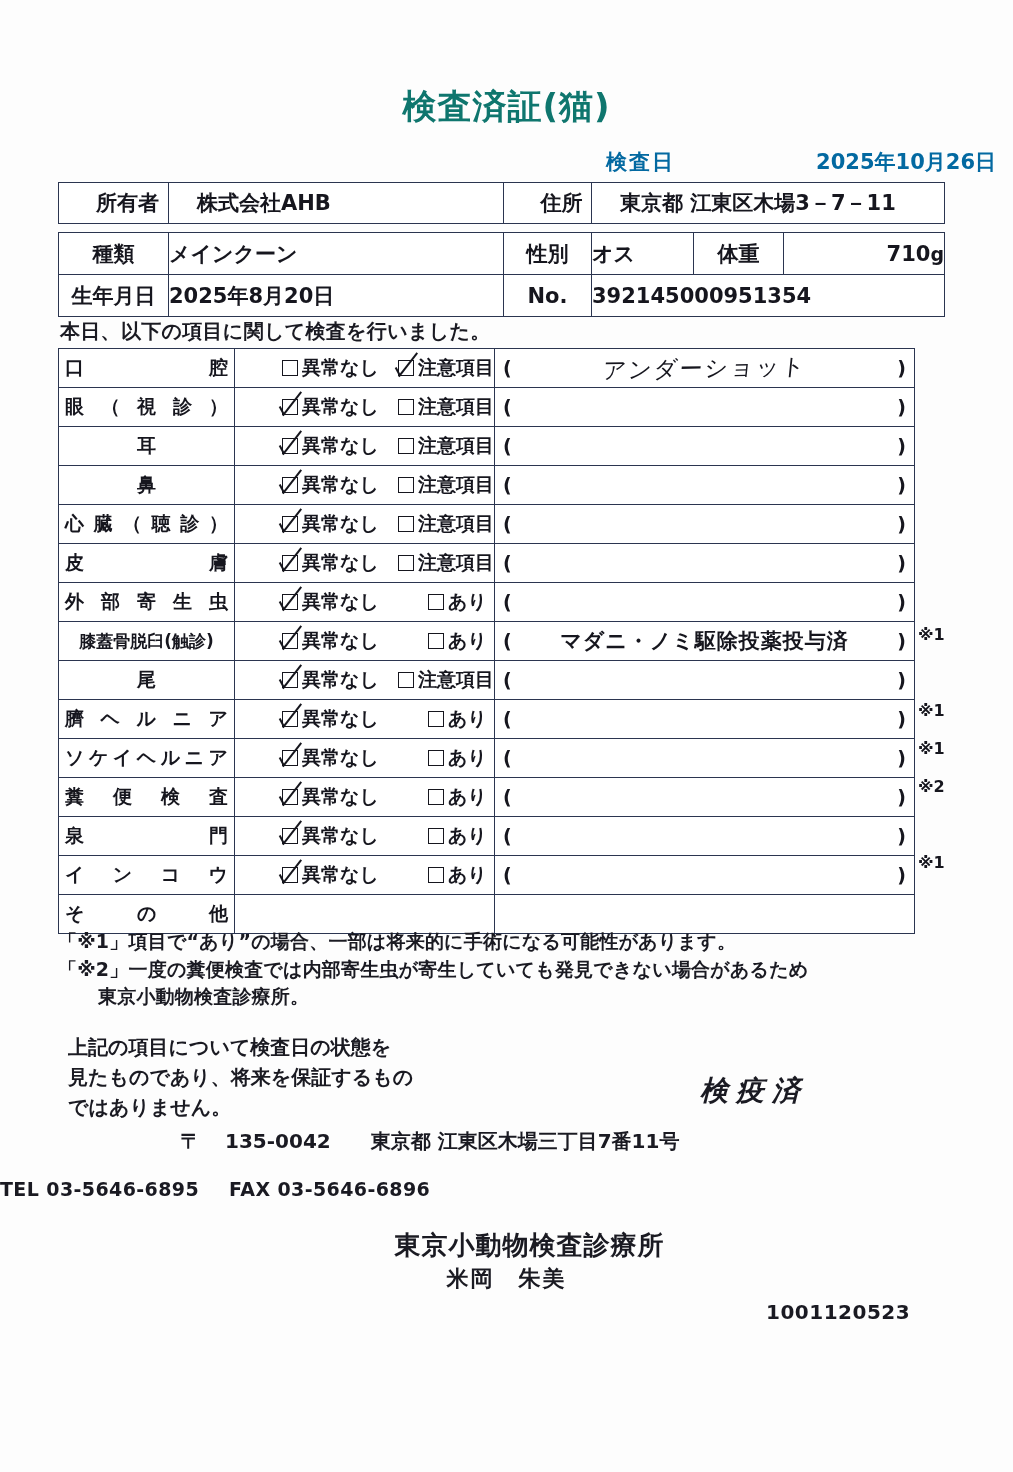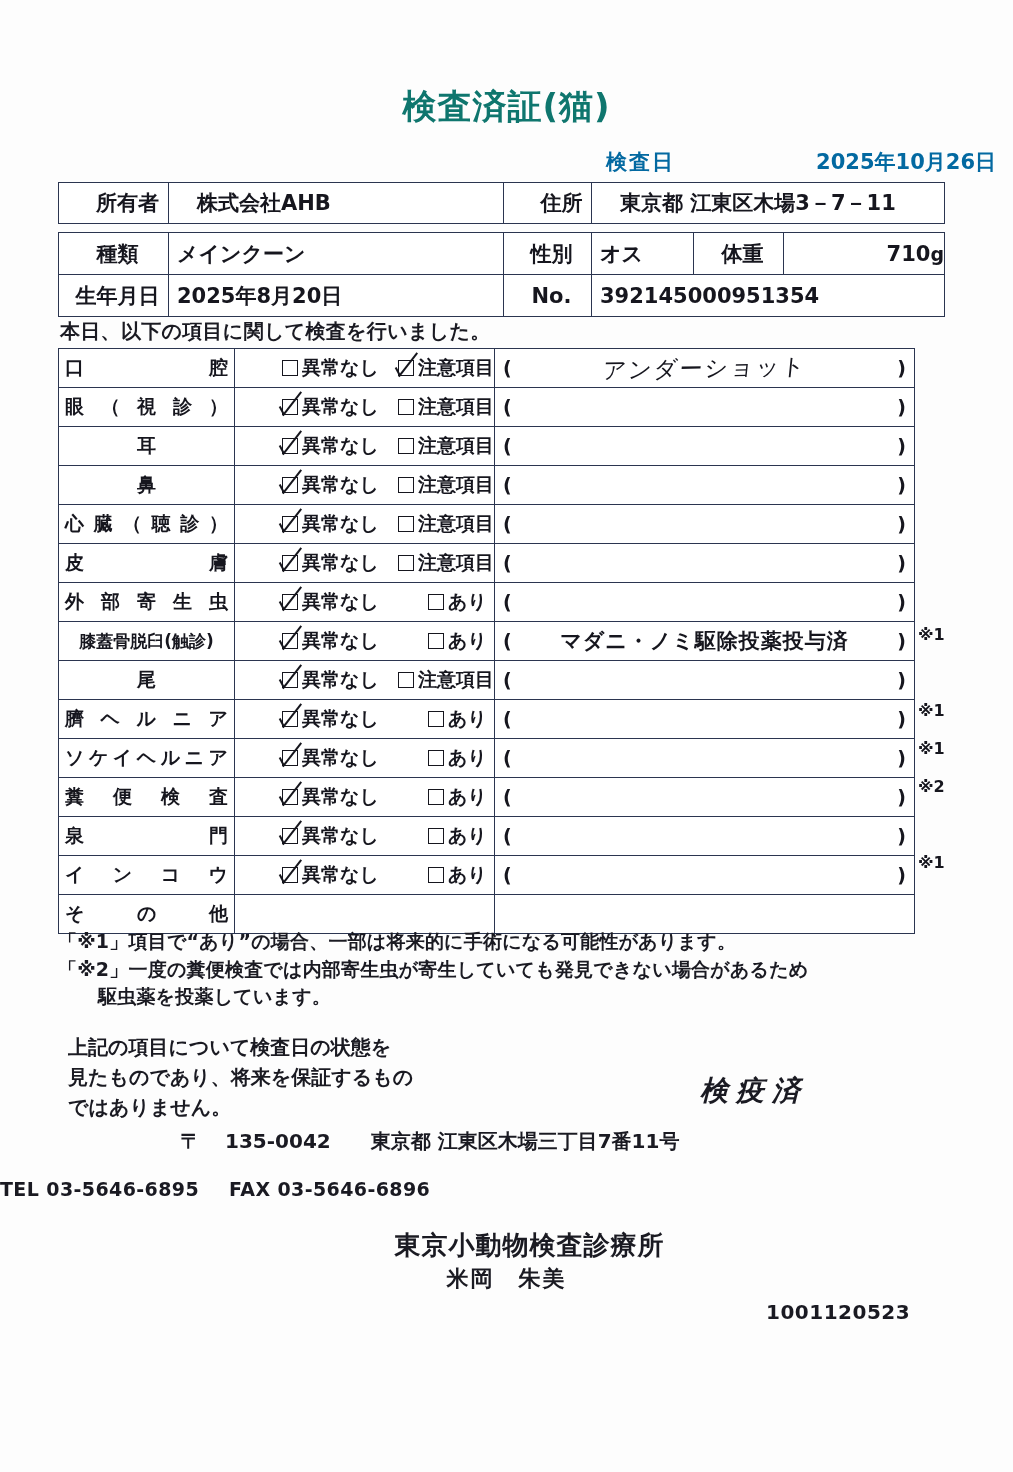--- a/index.html
+++ b/index.html
@@ -71,21 +71,21 @@
   }
   .pad { padding: 0 10px; }
   .ctr { text-align: center; }
 
   
   #owner-table { top: 182px; left: 58px; width: 886px; }
   #owner-table td { height: 40px; padding-left: 28px; }
 
   
   #animal-table { top: 232px; left: 58px; width: 886px; }
-  #animal-table td { height: 41px; padding-left: 8px; }
+  #animal-table td { height: 41px; }
 
   
   .intro {
     position: absolute;
     top: 318px;
     left: 60px;
     font-size: 20px;
     font-weight: 600;
     letter-spacing: 0.3px;
   }
@@ -755,21 +755,21 @@
       <div class="marker" style="top: 625px;">※1</div>
       <div class="marker" style="top: 701px;">※1</div>
       <div class="marker" style="top: 739px;">※1</div>
       <div class="marker" style="top: 777px;">※2</div>
       <div class="marker" style="top: 853px;">※1</div>
     </div>
 
   <div class="footnotes">
     <div>「※1」項目で“あり”の場合、一部は将来的に手術になる可能性があります。</div>
     <div>「※2」一度の糞便検査では内部寄生虫が寄生していても発見できない場合があるため</div>
-    <div class="ind">駆虫薬を投薬しています。</div>
+    <div class="ind">東京小動物検査診療所。</div>
   </div>
 
   <div class="disclaimer">
     <div>上記の項目について検査日の状態を</div>
     <div>見たものであり、将来を保証するもの</div>
     <div>ではありません。</div>
   </div>
 
   <div class="stamp">検疫済</div>
 

